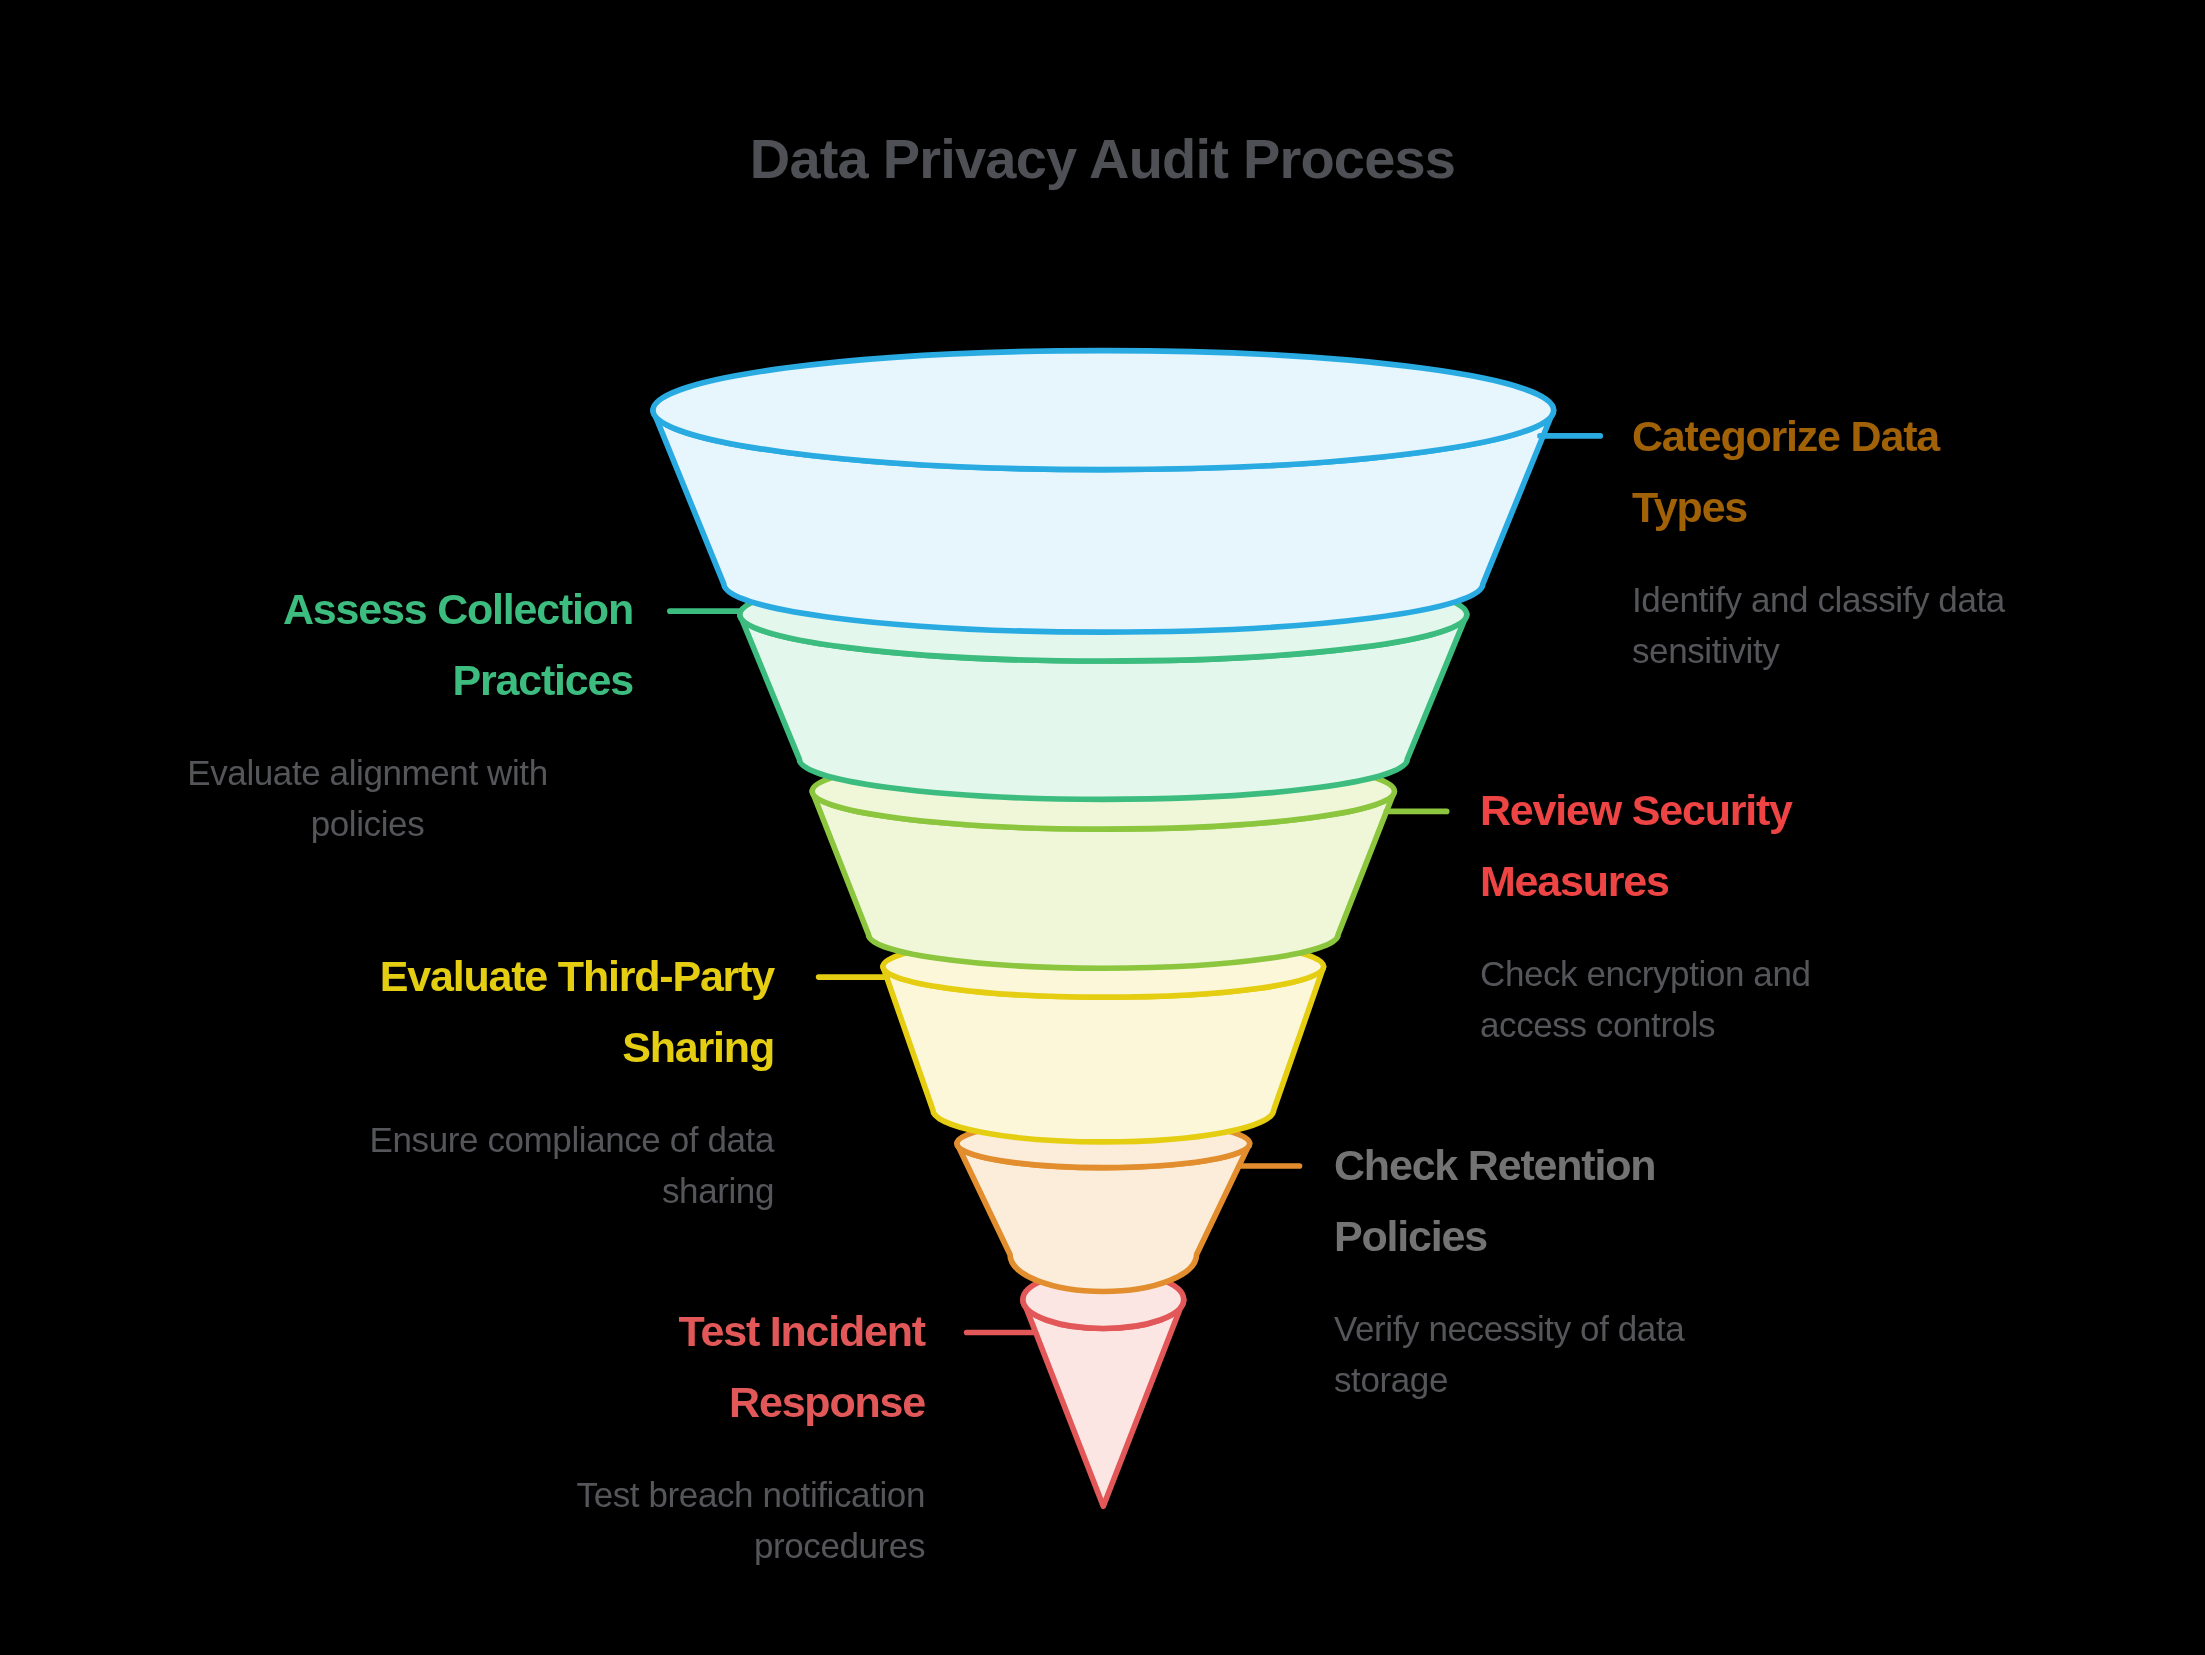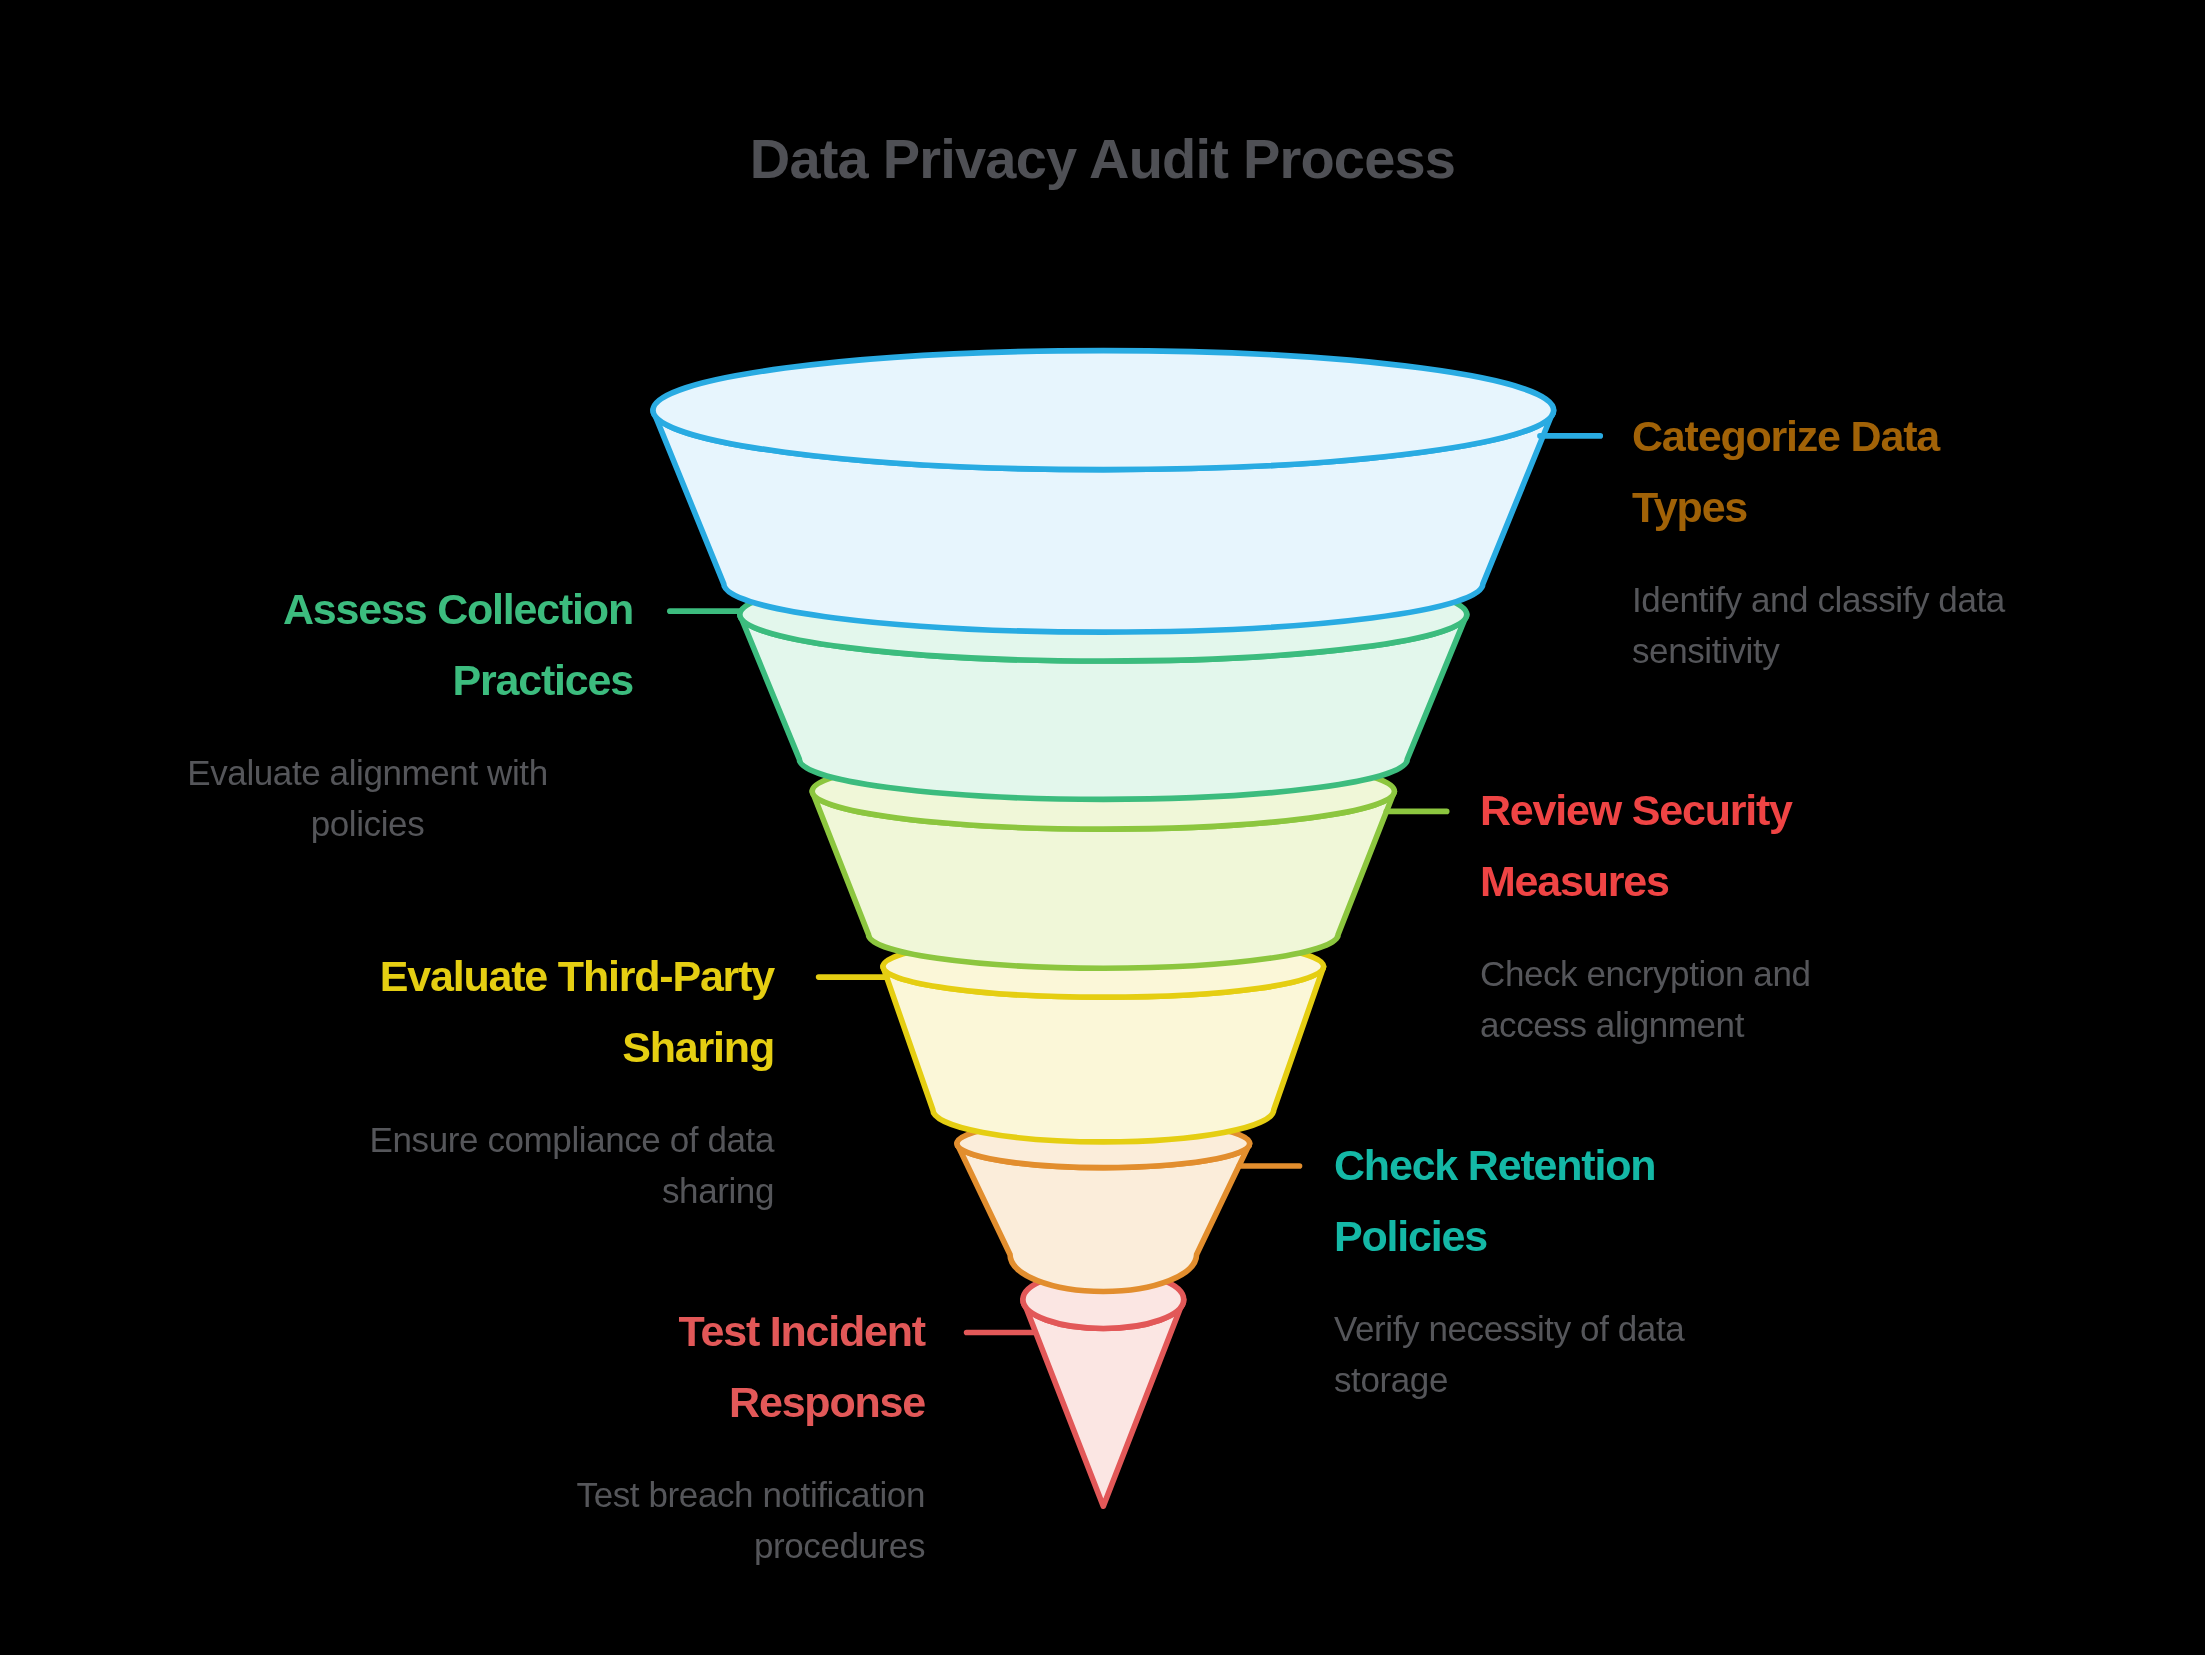--- a/index.html
+++ b/index.html
@@ -76,30 +76,30 @@
     <div class="stage-desc" style="color: rgb(85, 86, 90);"><span>Identify and classify data</span><br><span>sensitivity</span></div>
   </div>
 
   <div class="stage-block side-left b1">
     <div class="stage-title" style="color: rgb(60, 188, 126);"><span>Assess Collection</span><br><span>Practices</span></div>
     <div class="stage-desc" style="color: rgb(85, 86, 90); text-align: center;"><span>Evaluate alignment with</span><br><span>policies</span></div>
   </div>
 
   <div class="stage-block side-right b2">
     <div class="stage-title" style="color: #ef4444;"><span>Review Security</span><br><span>Measures</span></div>
-    <div class="stage-desc" style="color: rgb(85, 86, 90);"><span>Check encryption and</span><br><span>access alignment</span></div>
+    <div class="stage-desc" style="color: rgb(85, 86, 90);"><span>Check encryption and</span><br><span>access controls</span></div>
   </div>
 
   <div class="stage-block side-left b3">
     <div class="stage-title" style="color: rgb(229, 206, 18);"><span>Evaluate Third-Party</span><br><span>Sharing</span></div>
     <div class="stage-desc" style="color: rgb(85, 86, 90);"><span>Ensure compliance of data</span><br><span>sharing</span></div>
   </div>
 
   <div class="stage-block side-right b4">
-    <div class="stage-title" style="color: #14b8a6;"><span>Check Retention</span><br><span>Policies</span></div>
+    <div class="stage-title" style="color: #737373;"><span>Check Retention</span><br><span>Policies</span></div>
     <div class="stage-desc" style="color: rgb(85, 86, 90);"><span>Verify necessity of data</span><br><span>storage</span></div>
   </div>
 
   <div class="stage-block side-left b5">
     <div class="stage-title" style="color: rgb(226, 88, 88);"><span>Test Incident</span><br><span>Response</span></div>
     <div class="stage-desc" style="color: rgb(85, 86, 90);"><span>Test breach notification</span><br><span>procedures</span></div>
   </div>
 
 </div>
 

